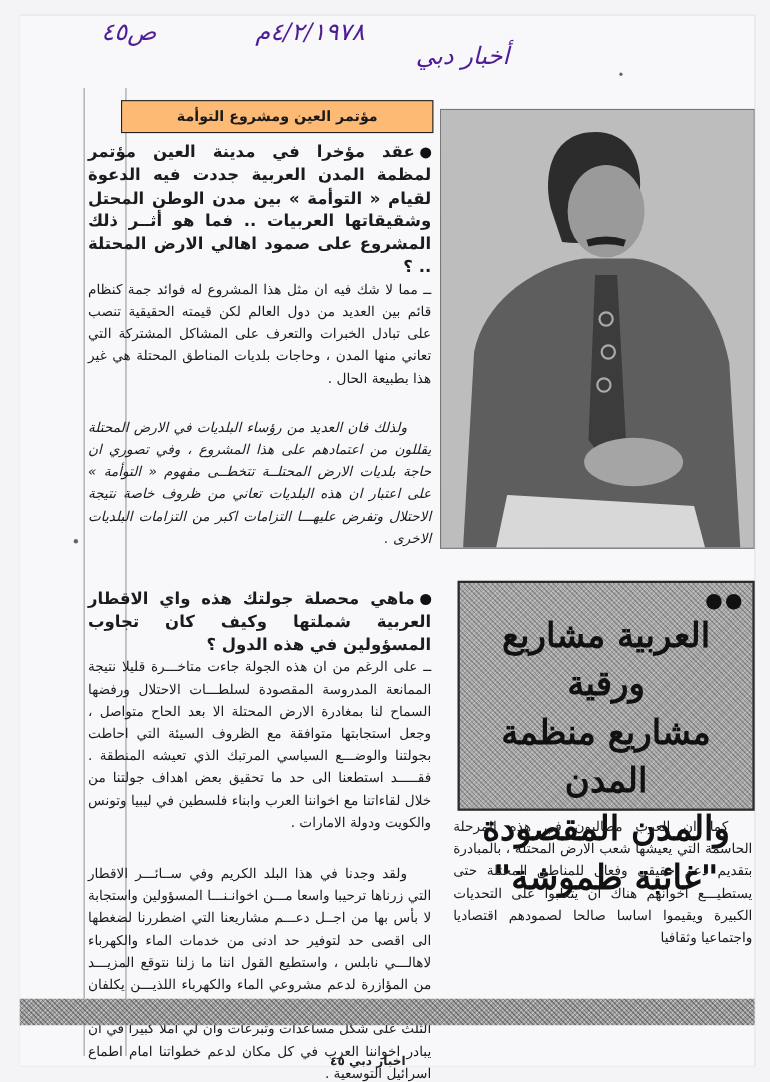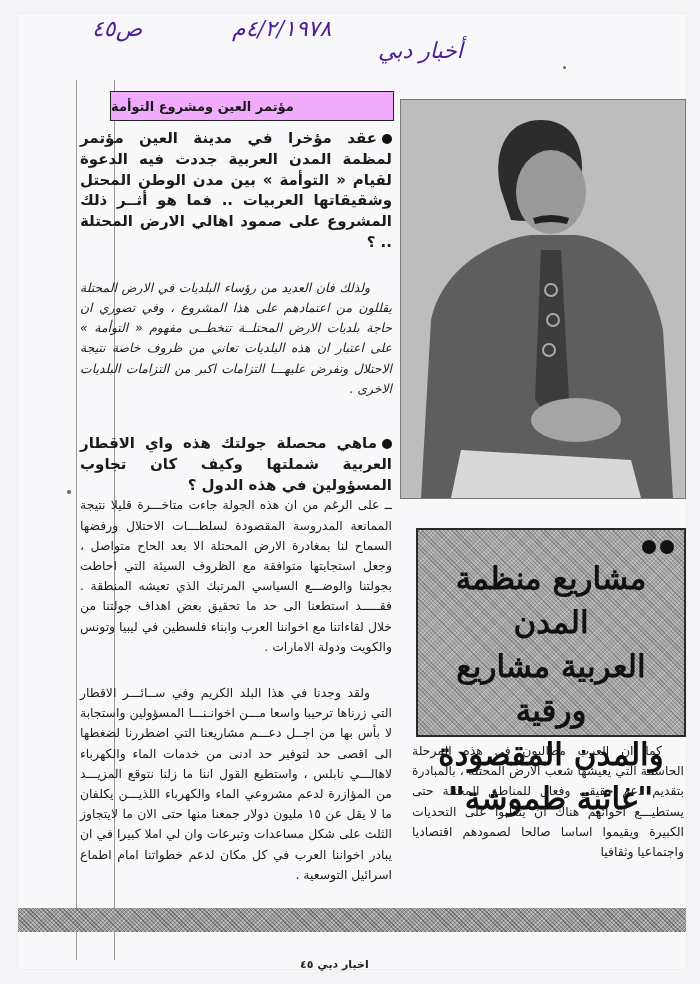--- a/index.html
+++ b/index.html
@@ -5,21 +5,21 @@
   html, body { margin:0; padding:0; }
   body { width:700px; height:984px; background:#f4f4f6; position:relative; overflow:hidden; font-family:"DejaVu Sans", sans-serif; }
   .sheet { position:absolute; left:18px; top:14px; width:668px; height:955px; background:#f8f8fa; box-shadow:0 0 1px #ccc; }
   .handwritten { position:absolute; top:16px; color:#4c1d95; font-family:"DejaVu Serif", serif; font-size:22px; font-style:italic; direction:rtl; }
   .hw-source { left:378px;margin-top:22px; }
   .hw-date { left:232px; letter-spacing:1px; }
   .hw-page { left:92px; }
   .stray-dot { position:absolute; width:3px; height:3px; background:#666; border-radius:50%; }
 
   .rule-v { position:absolute; width:1px; background:#9a9a9a; }
-  .title-box { position:absolute; left:110px; top:91px; width:282px; height:28px; border:1.5px solid #222; background:#f0abfc; display:flex; align-items:center; justify-content:flex-end; direction:rtl; }
+  .title-box { position:absolute; left:110px; top:91px; width:282px; height:28px; border:1.5px solid #222; background:#fdba74; display:flex; align-items:center; justify-content:center; direction:rtl; }
   .title-box span { font-size:13px; font-weight:bold; color:#1a1a1a; }
 
   .col { position:absolute; direction:rtl; text-align:justify; color:#1b1b1b; font-size:12.4px; line-height:20.2px; }
   .col p { margin:0; }
   .q { font-weight:bold; font-size:15px; line-height:20.8px; }
   .bullet { display:inline-block; width:10px; height:10px; background:#111; border-radius:50%; margin-left:5px; vertical-align:middle; }
   .indent { text-indent:22px; }
 
   .photo { position:absolute; left:400px; top:99px; width:284px; height:398px; background:linear-gradient(160deg,#c9c9c9 0%,#a9a9a9 40%,#8c8c8c 100%); overflow:hidden; border:1px solid #777; }
   .photo svg { width:100%; height:100%; display:block; }
@@ -51,20 +51,21 @@
 
 <div class="rule-v" style="left:76px;top:80px;height:880px;"></div>
 <div class="rule-v" style="left:114px;top:80px;height:880px;"></div>
 
 <div class="title-box">
   <span>مؤتمر العين ومشروع التوأمة</span>
 </div>
 
 <div class="col" style="left:80px; top:128px; width:312px;">
   <p class="q"><span class="bullet"></span><span>عقد مؤخرا في مدينة العين مؤتمر لمظمة المدن العربية جددت فيه الدعوة لقيام « التوأمة » بين مدن الوطن المحتل وشقيقاتها العربيات .. فما هو أثــر ذلك المشروع على صمود اهالي الارض المحتلة .. ؟</span></p>
+  <p>ــ مما لا شك فيه ان مثل هذا المشروع له فوائد جمة كنظام قائم بين العديد من دول العالم لكن قيمته الحقيقية تنصب على تبادل الخبرات والتعرف على المشاكل المشتركة التي تعاني منها المدن ، وحاجات بلديات المناطق المحتلة هي غير هذا بطبيعة الحال .</p>
   <p class="indent" style="margin-top:25px;font-style:italic;">ولذلك فان العديد من رؤساء البلديات في الارض المحتلة يقللون من اعتمادهم على هذا المشروع ، وفي تصوري ان حاجة بلديات الارض المحتلــة تتخطــى مفهوم « التوأمة » على اعتبار ان هذه البلديات تعاني من ظروف خاصة نتيجة الاحتلال وتفرض عليهـــا التزامات اكبر من التزامات البلديات الاخرى .</p>
   <p class="q" style="margin-top:34px;"><span class="bullet"></span><span>ماهي محصلة جولتك هذه واي الاقطار العربية شملتها وكيف كان تجاوب المسؤولين في هذه الدول ؟</span></p>
   <p>ــ على الرغم من ان هذه الجولة جاءت متاخـــرة قليلا نتيجة الممانعة المدروسة المقصودة لسلطـــات الاحتلال ورفضها السماح لنا بمغادرة الارض المحتلة الا بعد الحاح متواصل ، وجعل استجابتها متوافقة مع الظروف السيئة التي احاطت بجولتنا والوضـــع السياسي المرتبك الذي تعيشه المنطقة . فقـــــد استطعنا الى حد ما تحقيق بعض اهداف جولتنا من خلال لقاءاتنا مع اخواننا العرب وابناء فلسطين في ليبيا وتونس والكويت ودولة الامارات .</p>
   <p class="indent" style="margin-top:26px;">ولقد وجدنا في هذا البلد الكريم وفي ســائـــر الاقطار التي زرناها ترحيبا واسعا مـــن اخوانـنـــا المسؤولين واستجابة لا بأس بها من اجــل دعـــم مشاريعنا التي اضطررنا لضغطها الى اقصى حد لتوفير حد ادنى من خدمات الماء والكهرباء لاهالـــي نابلس ، واستطيع القول اننا ما زلنا نتوقع المزيـــد من المؤازرة لدعم مشروعي الماء والكهرباء اللذيـــن يكلفان ما لا يقل عن ١٥ مليون دولار جمعنا منها حتى الان ما لايتجاوز الثلث على شكل مساعدات وتبرعات وان لي املا كبيرا في ان يبادر اخواننا العرب في كل مكان لدعم خطواتنا امام اطماع اسرائيل التوسعية .</p>
 </div>
 
 <div class="photo">
   <svg viewBox="0 0 284 398" preserveAspectRatio="none">
     <rect x="0" y="0" width="284" height="398" fill="#bdbdbd"></rect>
     <path d="M140 20 C 100 20 92 60 100 90 L 110 120 C 150 125 175 110 180 80 C 185 45 170 20 140 20 Z" fill="#2c2c2c"></path>
@@ -79,22 +80,22 @@
     <path d="M60 350 L 230 360 L 240 398 L 50 398 Z" fill="#d8d8d8"></path>
   </svg>
 </div>
 
 <div class="callout">
   <div class="dots">
       <i></i>
       <i></i>
     </div>
   <div class="lines">
+    <div>العربية مشاريع ورقية</div>
     <div>مشاريع منظمة المدن</div>
-    <div>العربية مشاريع ورقية</div>
     <div>والمدن المقصودة</div>
     <div>"غائبة طموشة"</div>
   </div>
 </div>
 
 <div class="col" style="left:412px; top:741px; width:272px;">
   <p class="indent">كما ان العرب مطالبون في هذه المرحلة الحاسمة التي يعيشها شعب الارض المحتلة ، بالمبادرة بتقديم دعم حقيقي وفعال للمناطق المحتلة حتى يستطيـــع اخوانهم هناك ان يتغلبوا على التحديات الكبيرة ويقيموا اساسا صالحا لصمودهم اقتصاديا واجتماعيا وثقافيا</p>
 </div>
 
 <div class="hatch-band"></div>

